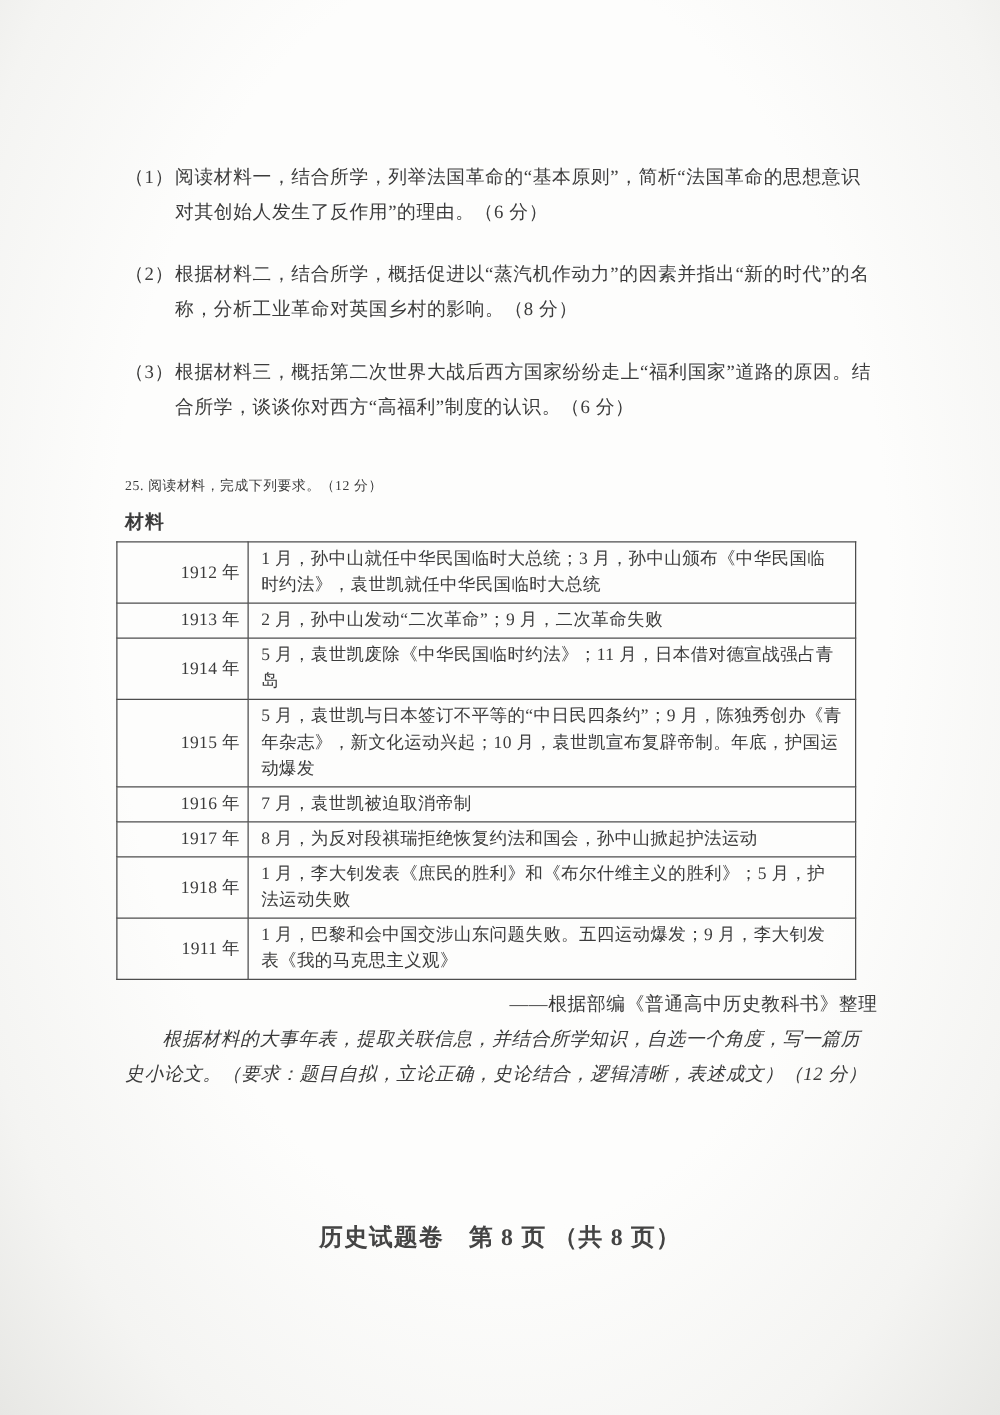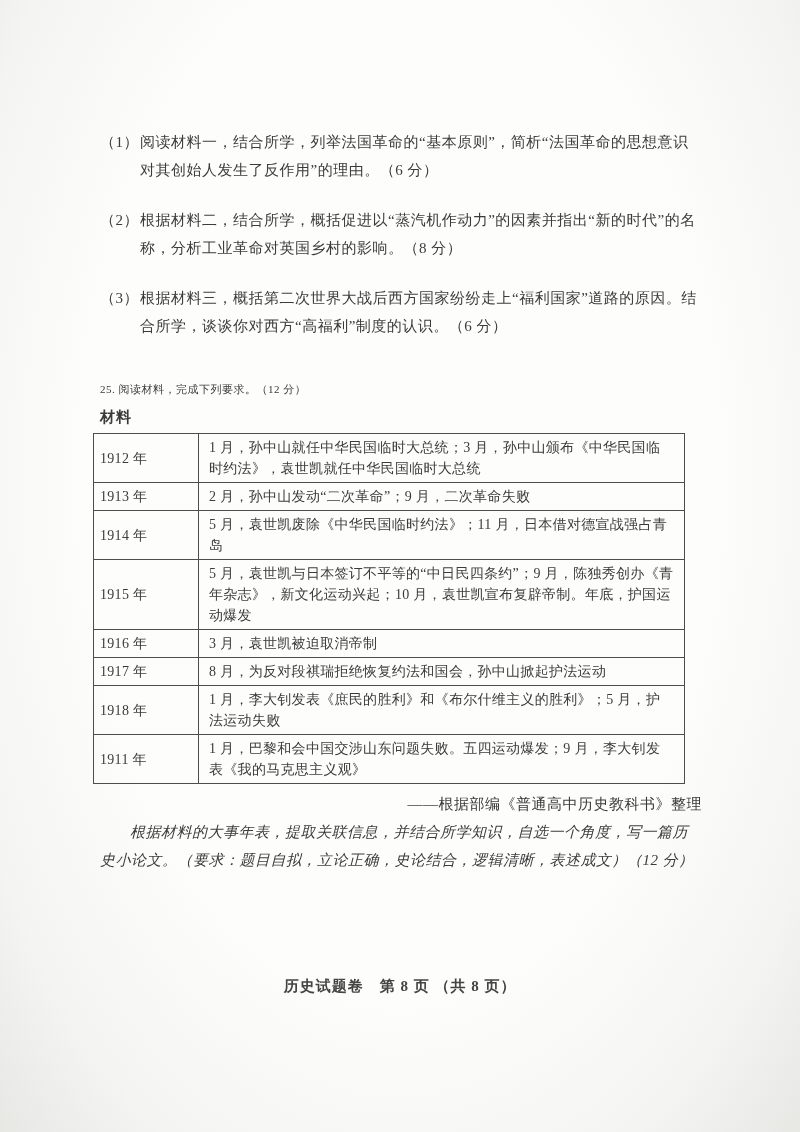--- a/index.html
+++ b/index.html
@@ -64,21 +64,21 @@
   }
   table.timeline td {
     border: 1px solid #4d4d4d;
     font-size: 14px;
     line-height: 21px;
     vertical-align: middle;
     letter-spacing: 0.3px;
   }
   td.year-cell {
     width: 92px;
-    text-align: left;
+    text-align: right;
     padding: 3px 6px;
   }
   td.events-cell {
     padding: 3px 10px;
   }
   .source-line {
     text-align: right;
     font-size: 15px;
     line-height: 24px;
     margin-top: 8px;
@@ -91,21 +91,21 @@
     margin-top: 2px;
     letter-spacing: 0.5px;
     font-style: italic;
   }
   .footer {
     position: absolute;
     left: 0;
     width: 800px;
     top: 977px;
     text-align: center;
-    font-size: 15px;
+    font-size: 19px;
     font-weight: bold;
     color: #444;
     letter-spacing: 1px;
   }
 </style>
 </head>
 <body>
 
 <div class="page">
   <div class="content">
@@ -142,21 +142,21 @@
         <tr>
           <td class="year-cell">1914 年</td>
           <td class="events-cell">5 月，袁世凯废除《中华民国临时约法》；11 月，日本借对德宣战强占青岛</td>
         </tr>
         <tr>
           <td class="year-cell">1915 年</td>
           <td class="events-cell">5 月，袁世凯与日本签订不平等的“中日民四条约”；9 月，陈独秀创办《青年杂志》，新文化运动兴起；10 月，袁世凯宣布复辟帝制。年底，护国运动爆发</td>
         </tr>
         <tr>
           <td class="year-cell">1916 年</td>
-          <td class="events-cell">3 月，袁世凯被迫取消帝制</td>
+          <td class="events-cell">7 月，袁世凯被迫取消帝制</td>
         </tr>
         <tr>
           <td class="year-cell">1917 年</td>
           <td class="events-cell">8 月，为反对段祺瑞拒绝恢复约法和国会，孙中山掀起护法运动</td>
         </tr>
         <tr>
           <td class="year-cell">1918 年</td>
           <td class="events-cell">1 月，李大钊发表《庶民的胜利》和《布尔什维主义的胜利》；5 月，护法运动失败</td>
         </tr>
         <tr>

